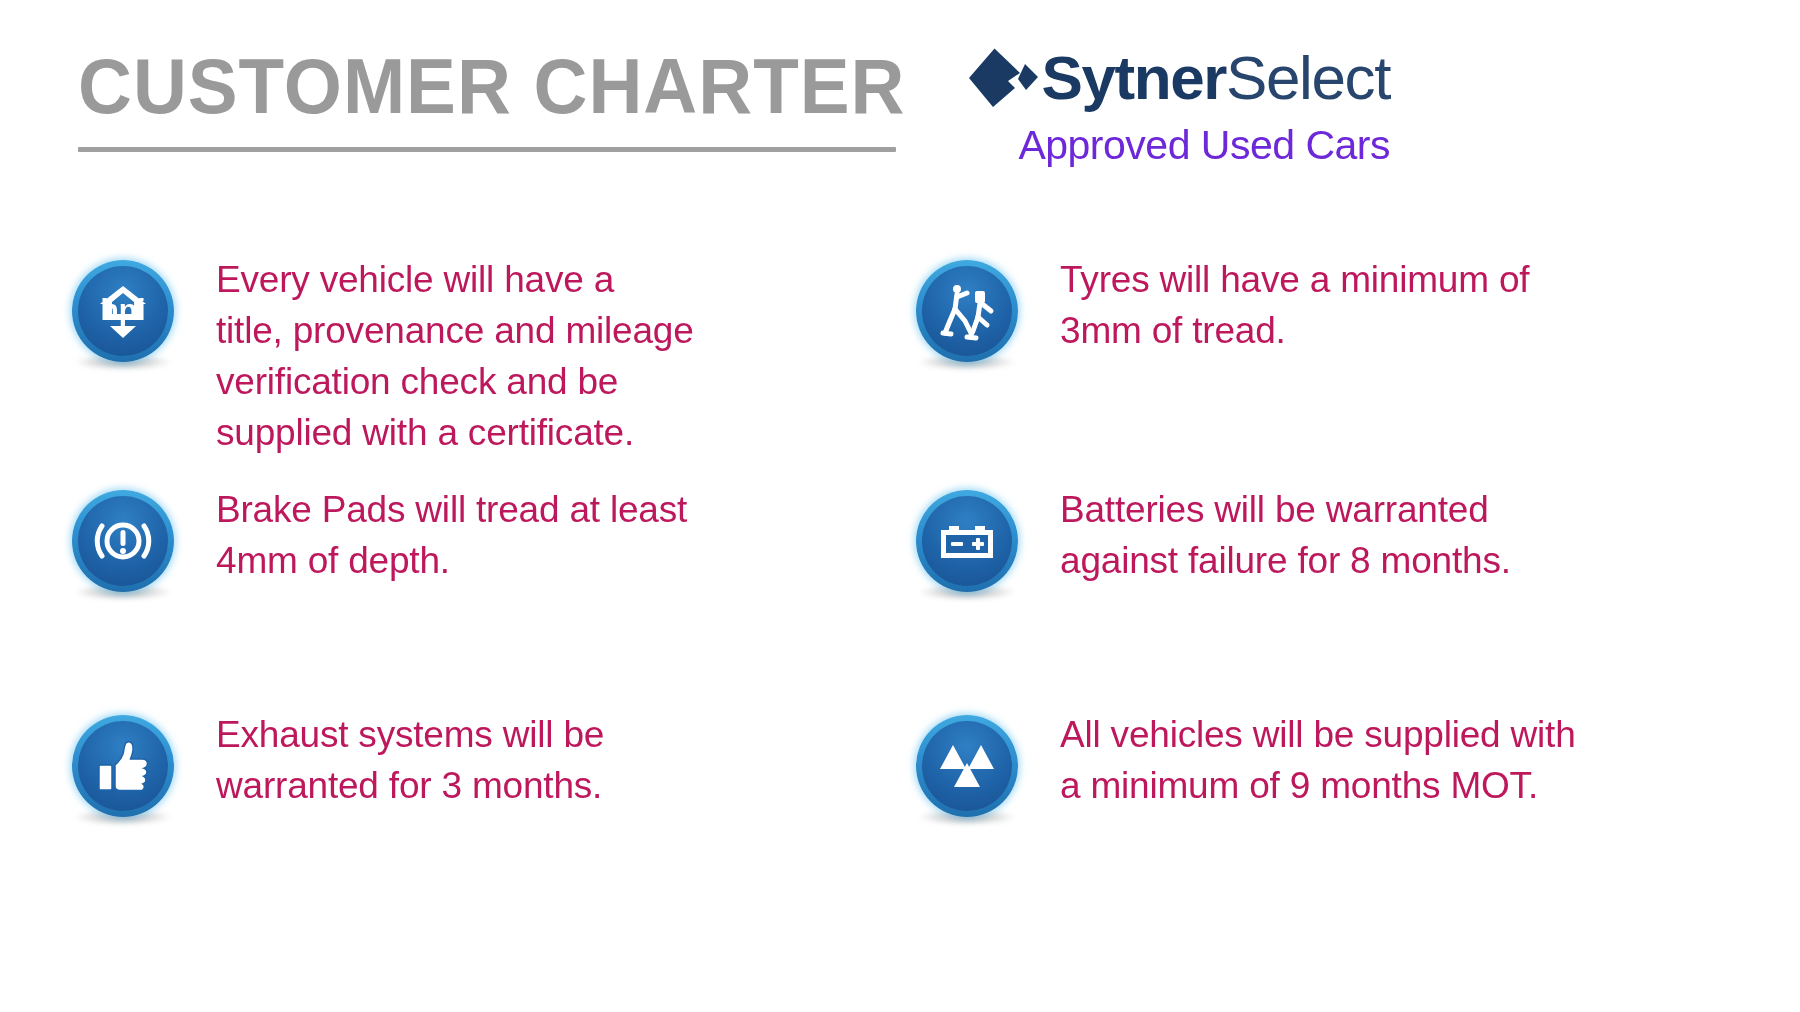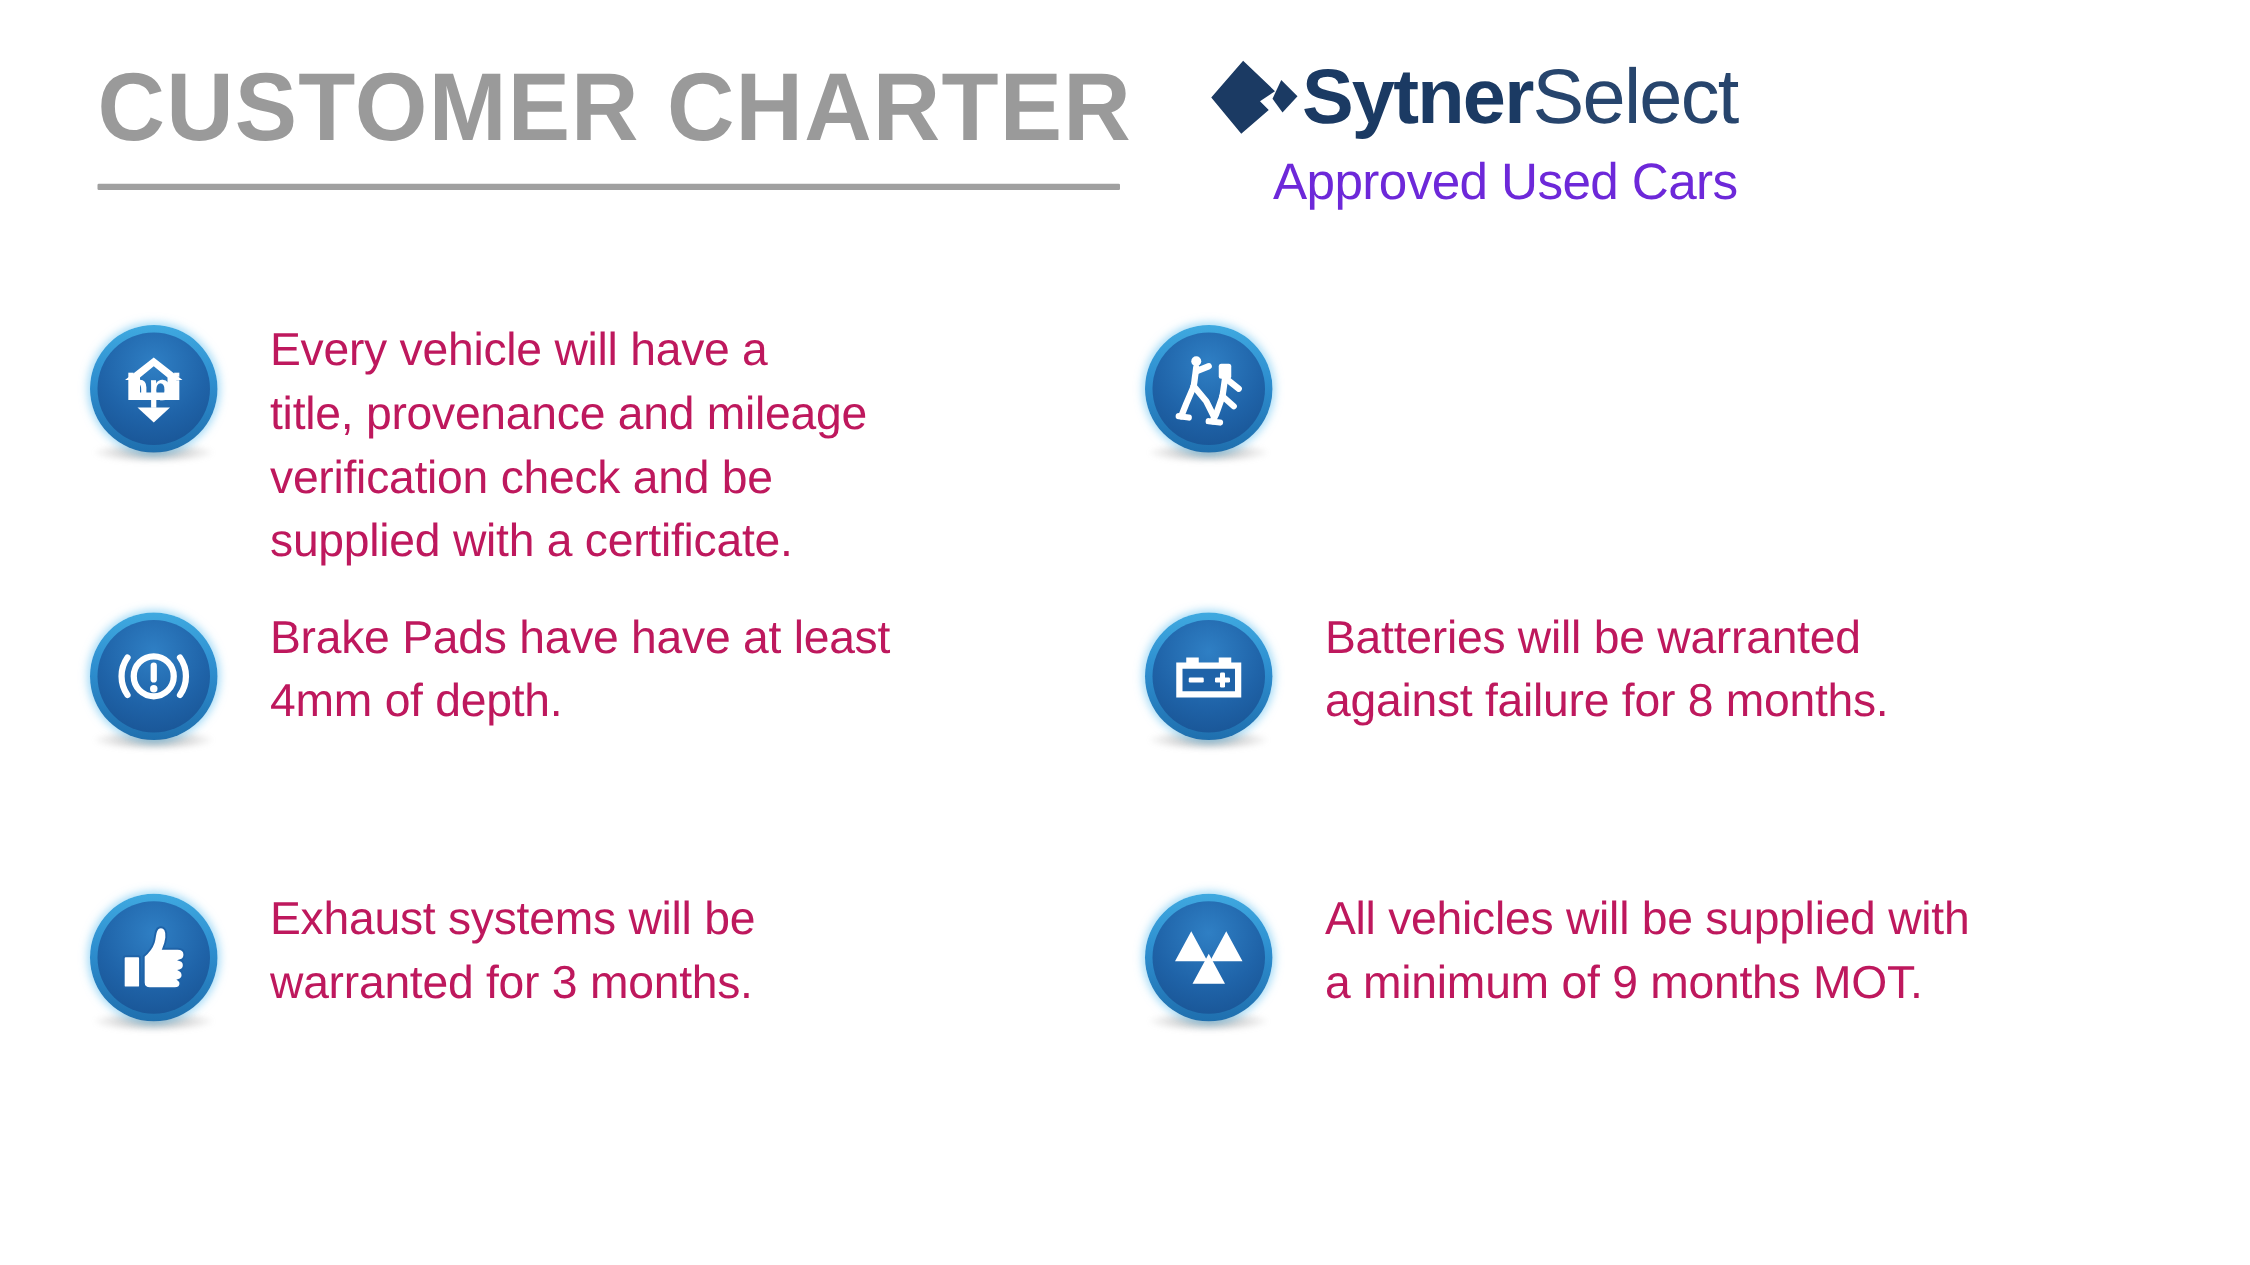--- a/index.html
+++ b/index.html
@@ -237,41 +237,43 @@
               <rect x="46" y="18" width="10" height="12" rx="2" stroke="none"></rect>
               <path d="M51 30 L49 44" fill="none"></path>
               <path d="M49 44 L44 58 L41 64" fill="none"></path>
               <path d="M49 44 L58 52" fill="none"></path>
               <path d="M52 30 L62 38" fill="none"></path>
               <path d="M38 64 L47 65" fill="none"></path>
             </g>
           </svg>
         </div>
       </div>
+      <div class="charter-text">Tyres will have a minimum of
+3mm of tread.</div>
     </div>
 
     <div class="charter-item row-left">
       <div class="badge">
         <div class="badge-shadow"></div>
         <div class="badge-ring"></div>
         <div class="badge-face">
           <svg width="76" height="76" viewBox="0 0 76 76">
             <g fill="none" stroke="#ffffff" stroke-width="5" stroke-linecap="round">
               <circle cx="38" cy="38" r="16"></circle>
               <path d="M17 23 A26 26 0 0 0 17 53"></path>
               <path d="M59 23 A26 26 0 0 1 59 53"></path>
             </g>
             <g fill="#ffffff">
               <rect x="35.5" y="27" width="5" height="16" rx="2.5"></rect>
               <circle cx="38" cy="48" r="3"></circle>
             </g>
           </svg>
         </div>
       </div>
-      <div class="charter-text">Brake Pads have have at least
+      <div class="charter-text">Brake Pads will tread at least
 4mm of depth.</div>
     </div>
 
     <div class="charter-item row-right">
       <div class="badge">
         <div class="badge-shadow"></div>
         <div class="badge-ring"></div>
         <div class="badge-face">
           <svg width="74" height="74" viewBox="0 0 74 74">
             <g fill="#ffffff">

